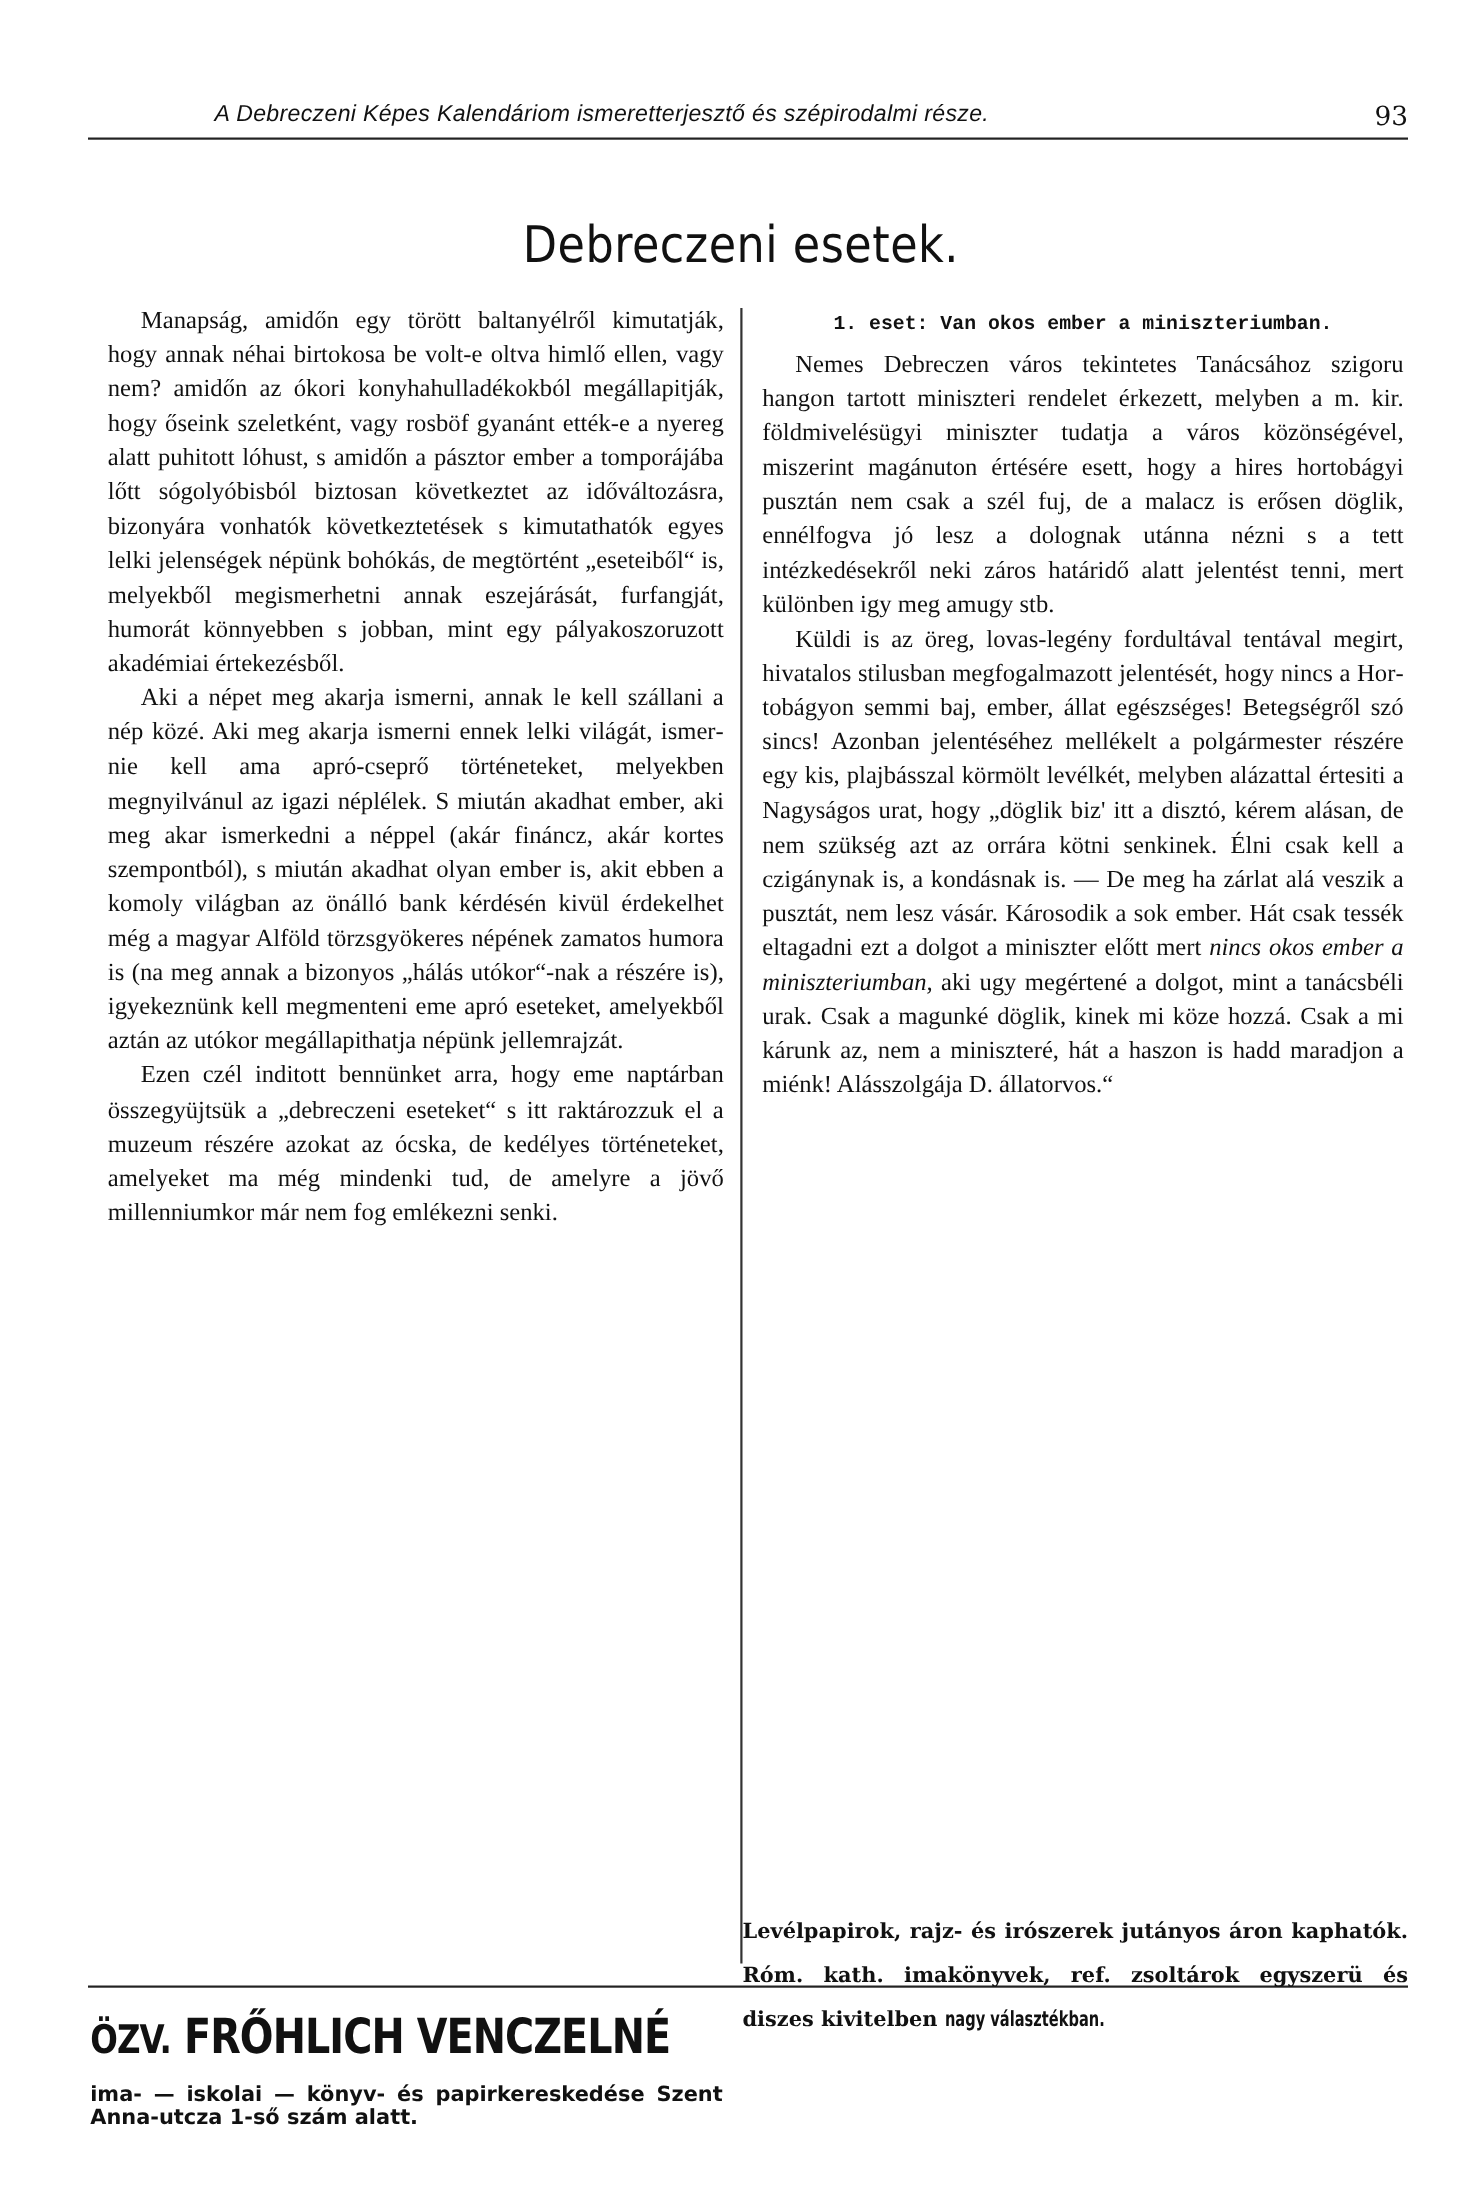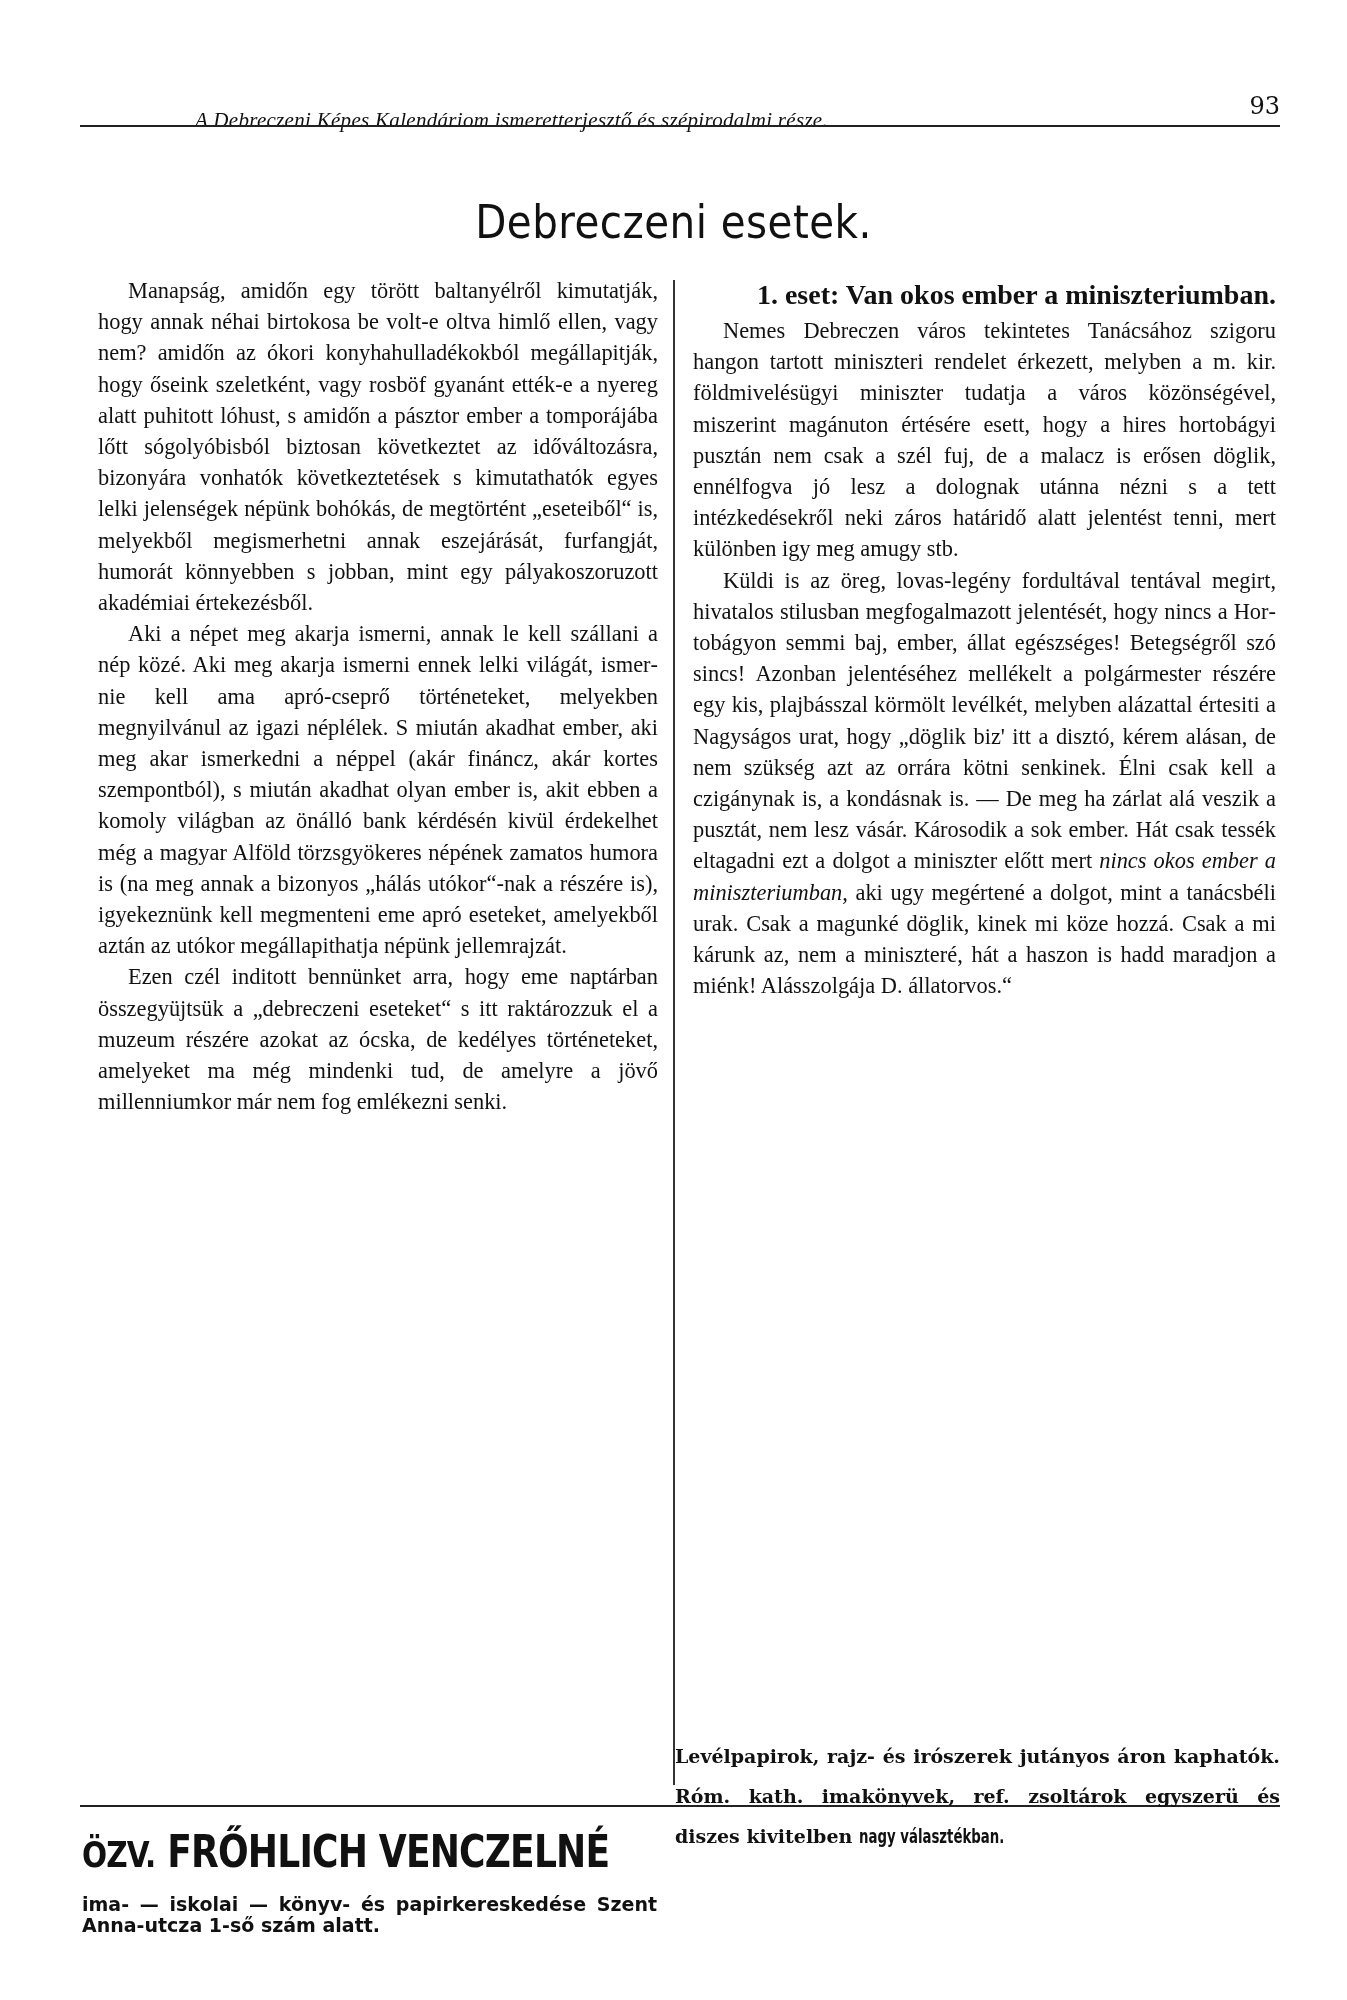--- a/index.html
+++ b/index.html
@@ -1,27 +1,27 @@
 <!DOCTYPE html>
 <html><head>
 <meta charset="utf-8">
 <style>
   html, body { margin: 0; padding: 0; background: #ffffff; }
   body { width: 1347px; height: 2000px; position: relative; overflow: hidden; color: #111; font-family: "DejaVu Serif", serif; }
   .header { position: absolute; left: 80px; top: 92px; width: 1200px; height: 30px; }
-  .header-title { position: absolute; left: 115px; top: 16px; font-style: italic; font-size: 21px; letter-spacing: 0.3px; font-family: Liberation Serif, serif; }
+  .header-title { position: absolute; left: 115px; top: 0; font-style: italic; font-size: 21px; letter-spacing: 0.3px; font-family: Liberation Sans, sans-serif; }
   .page-number { position: absolute; right: 0; top: 0; font-size: 24px; }
   .header-rule { position: absolute; left: 80px; top: 125px; width: 1200px; border-top: 2px solid #222; }
   .main-title { position: absolute; left: 0; width: 1347px; top: 195px; text-align: center; font-family: "DejaVu Sans", sans-serif; font-size: 46px; letter-spacing: 0.5px; transform: scaleX(0.88); }
   .col { position: absolute; top: 275px; font-size: 22.4px; line-height: 31.2px; text-align: justify; font-family: "Liberation Serif", serif; }
   .col-left { left: 98px; width: 560px; }
   .col-right { left: 693px; width: 583px; }
   .col p { margin: 0; text-indent: 30px; hyphens: manual; }
   .col-divider { position: absolute; left: 673px; top: 280px; height: 1505px; border-left: 2px solid #333; }
-  .case-title { text-align: right; font-family: Liberation Serif, serif; font-weight: bold; font-size: 28px; line-height: 40px; margin-bottom: 12px; text-indent: 0 !important; }
+  .case-title { text-align: center; font-family: Liberation Mono, monospace; font-weight: bold; font-size: 18px; line-height: 40px; margin-bottom: 12px; text-indent: 0 !important; }
   .case-title .num { font-weight: bold; }
   .italic-phrase { font-style: italic; }
   .bottom-rule { position: absolute; left: 80px; top: 1805px; width: 1200px; border-top: 2px solid #222; }
   .ad-left { position: absolute; left: 82px; top: 1825px; width: 580px; }
   .ad-name { font-family: "DejaVu Sans", sans-serif; font-weight: bold; font-size: 44px; letter-spacing: -1px; transform: scaleX(0.82); transform-origin: left; white-space: nowrap; line-height: 54px; }
   .ad-name .ozv { font-size: 36px; }
   .ad-desc { font-family: "DejaVu Sans", sans-serif; font-weight: bold; font-size: 19px; line-height: 21px; text-align: justify; width: 575px; margin-top: 12px; }
   .ad-right { position: absolute; left: 675px; top: 1736px; width: 605px; font-family: "DejaVu Serif", serif; font-weight: bold; font-size: 19px; line-height: 40px; text-align: justify; }
   .ad-right .condensed { font-family: "DejaVu Sans", sans-serif; display: inline-block; transform: scaleX(0.7); transform-origin: left; }
 </style>

